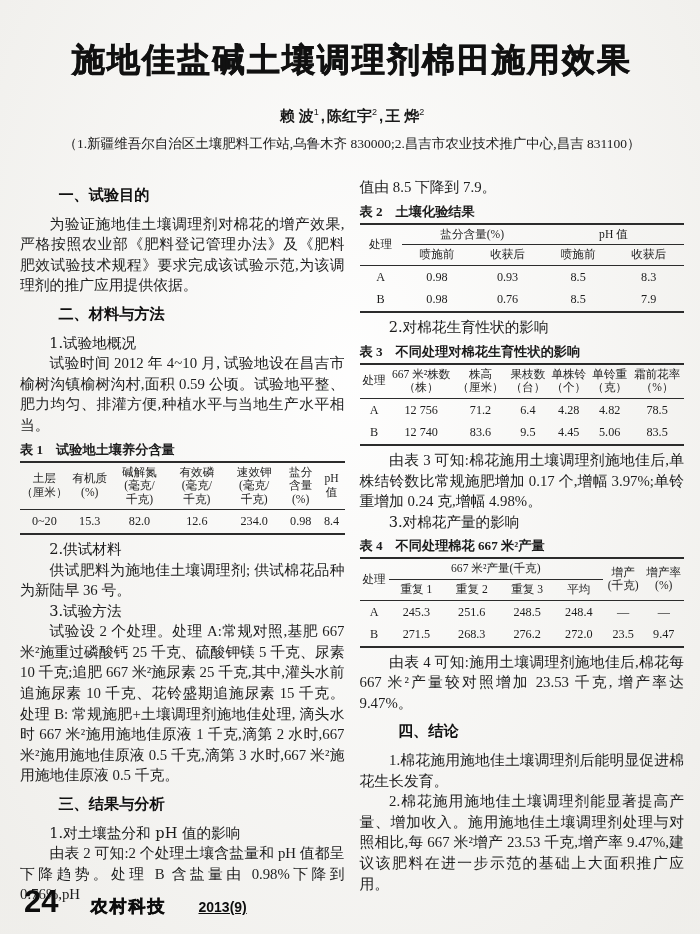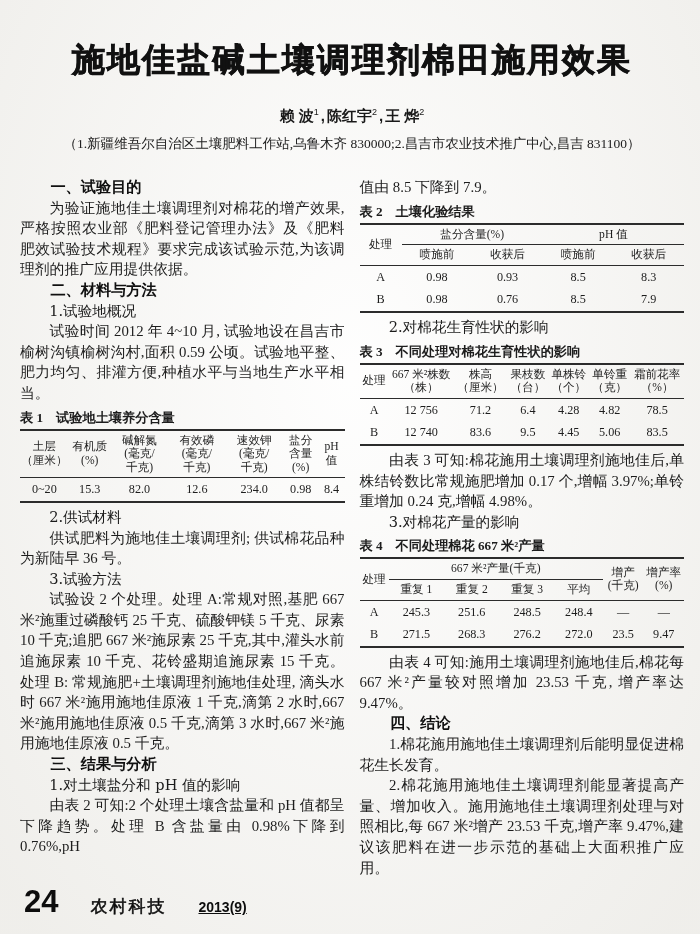--- a/index.html
+++ b/index.html
@@ -55,21 +55,21 @@
     min-width: 0;
     font-family: "Liberation Serif", serif;
     font-size: 14.8px;
     line-height: 20.6px;
     text-align: justify;
     color: #1d1d1d;
   }
   .col p { margin: 0; text-indent: 2em; }
   .col p.noindent { text-indent: 0; }
   .sec-heading {
-    margin: 0;
+    margin: 8px;
     font-family: "Liberation Sans", sans-serif;
     font-weight: 700;
     font-size: 15.2px;
     line-height: 20.6px;
     text-indent: 2em;
     color: #101010;
   }
   .sub-heading {
     margin: 0;
     font-family: "DejaVu Serif", serif;
@@ -121,21 +121,21 @@
   .date-line { text-align: right; padding-right: 6px; }
   .footer {
     position: absolute;
     left: 24px; bottom: 14px;
     display: flex;
     align-items: baseline;
     gap: 32px;
     font-family: "Liberation Sans", sans-serif;
   }
   .page-number { font-size: 31px; font-weight: 900; color: #0d0d0d; }
-  .journal-name { font-size: 17px; font-weight: 400; letter-spacing: 2px; color: #0d0d0d; -webkit-text-stroke: 0.5px #0d0d0d; }
+  .journal-name { font-size: 17px; font-weight: 700; letter-spacing: 2px; color: #0d0d0d; -webkit-text-stroke: 0.5px #0d0d0d; }
   .journal-issue { font-size: 14px; font-weight: 900; color: #0d0d0d; text-decoration: underline; }
 </style>
 </head>
 <body>
 
 <div class="page">
 
   <h1 class="paper-title">施地佳盐碱土壤调理剂棉田施用效果</h1>
 
   <div class="authors"><span class="author"><span>赖  波</span><sup>1</sup></span><span>,</span><span class="author"><span>陈红宇</span><sup>2</sup></span><span>,</span><span class="author"><span>王  烨</span><sup>2</sup></span></div>

